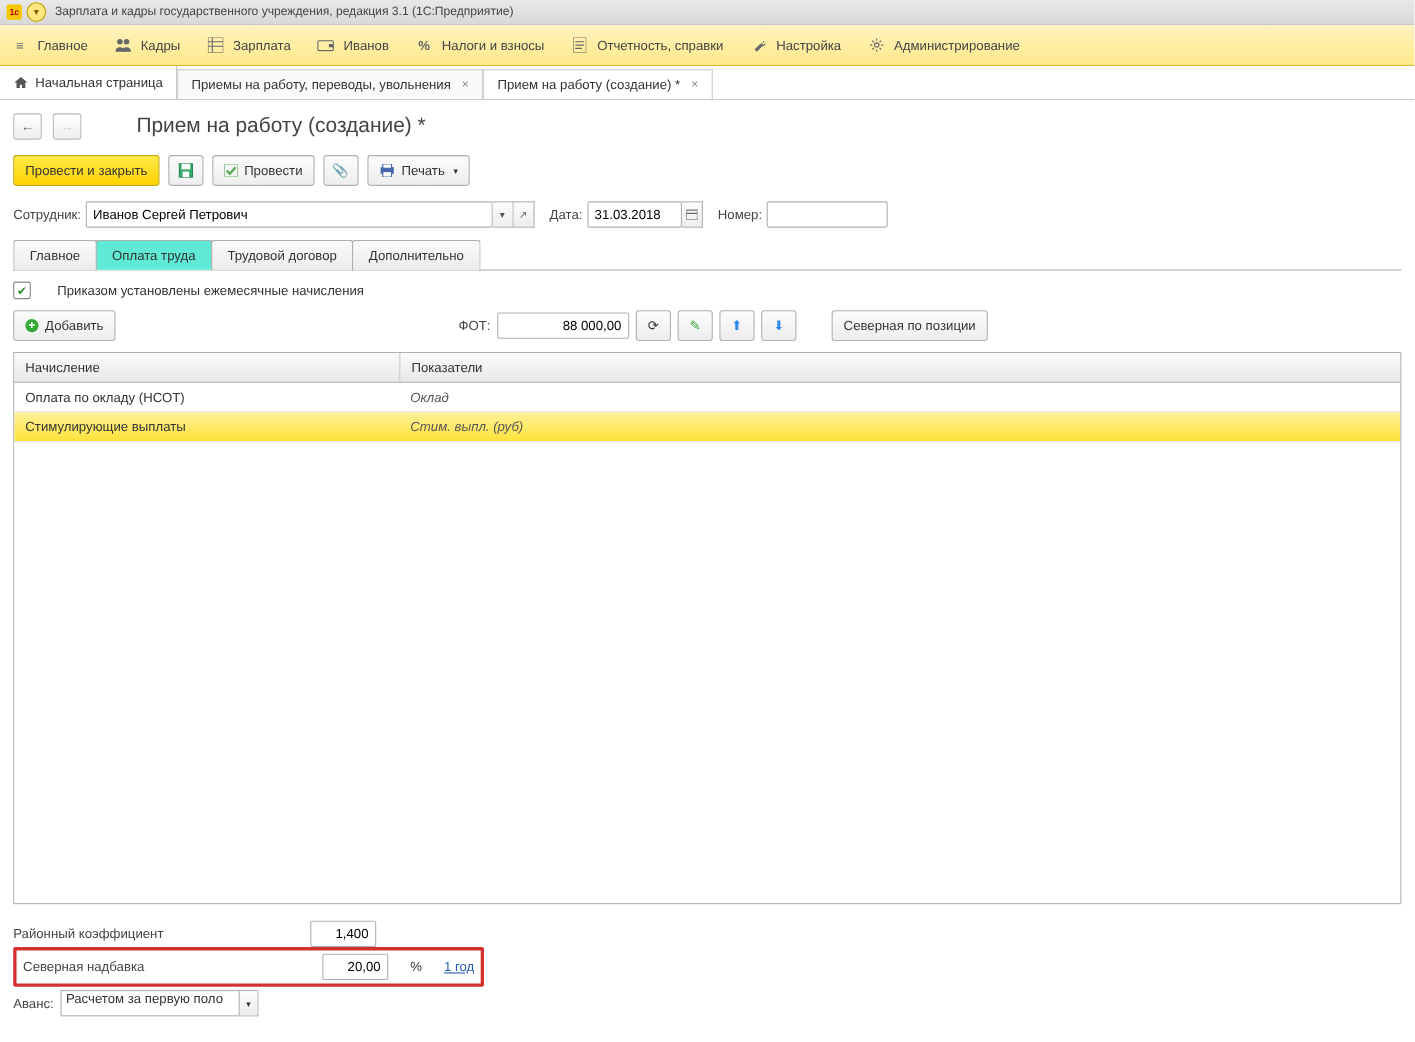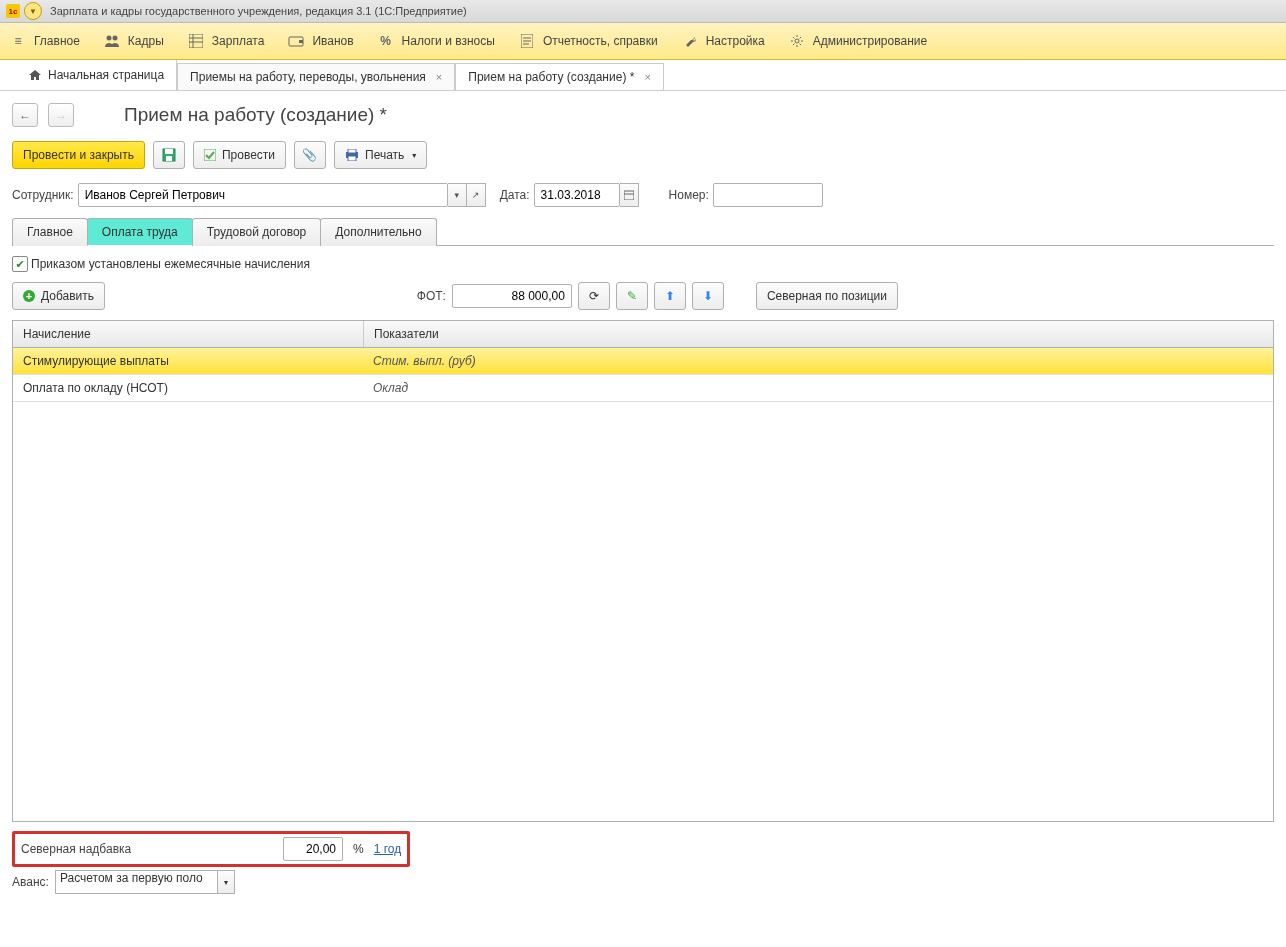--- a/index.html
+++ b/index.html
@@ -3,21 +3,21 @@
 <meta charset="utf-8">
 <style>
 html,body{margin:0;padding:0;font-family:Arial,sans-serif;font-size:12px;color:#333;background:#fff}
 body{width:1286px;height:947px;overflow:hidden}
 .titlebar{background:linear-gradient(#e8e8e8,#d8d8d8);height:22px;display:flex;align-items:center;padding:0 6px;border-bottom:1px solid #bbb;font-size:11px;color:#444}
 .tb-icon{width:14px;height:14px;background:#f5c800;border-radius:2px;margin-right:4px;display:flex;align-items:center;justify-content:center;font-size:8px;font-weight:bold;color:#b00}
 .tb-drop{width:16px;height:16px;border:1px solid #c0a000;background:#ffe680;border-radius:50%;margin-right:8px;display:flex;align-items:center;justify-content:center;font-size:8px;color:#806000}
 .mainnav{background:linear-gradient(#fff3c0,#ffe98a);border-bottom:1px solid #d4b830;height:36px;display:flex;align-items:center;padding:0 10px;gap:24px}
 .nav-item{display:flex;align-items:center;gap:8px;color:#444;cursor:pointer}
 .nav-icon{width:16px;height:16px;color:#666;display:flex;align-items:center;justify-content:center}
-.tabsbar{background:#fff;border-bottom:1px solid #ccc;height:30px;display:flex;align-items:stretch;padding-left:16px}
+.tabsbar{background:#fff;border-bottom:1px solid #ccc;height:30px;display:flex;align-items:stretch;padding-left:0}
 .tabsbar .hometab{display:flex;align-items:center;gap:6px;padding:0 12px;border-right:1px solid #ccc;cursor:pointer}
 .doctab{display:flex;align-items:center;gap:6px;padding:0 12px;border:1px solid #ccc;border-bottom:none;margin-top:3px;background:#fafafa;cursor:pointer}
 .doctab.active{background:#fff;border-top:1px solid #ccc}
 .close-x{color:#888;font-size:11px;margin-left:4px}
 .content{padding:12px 12px 0 12px}
 .header-row{display:flex;align-items:center;gap:10px;margin-bottom:14px}
 .navbtn{width:24px;height:22px;border:1px solid #bbb;background:linear-gradient(#fff,#eee);border-radius:3px;display:flex;align-items:center;justify-content:center;color:#666;cursor:pointer}
 .navbtn.disabled{color:#ccc}
 .page-title{font-size:19px;color:#444;margin-left:40px}
 .toolbar{display:flex;align-items:center;gap:8px;margin-bottom:14px}
@@ -26,40 +26,40 @@
 .btn.icon-only{padding:0;width:30px;justify-content:center}
 .form-row{display:flex;align-items:center;gap:4px;margin-bottom:10px}
 .label{color:#444}
 .input{height:22px;border:1px solid #b0b0b0;border-radius:2px;padding:0 4px;background:#fff;display:flex;align-items:center}
 .input input{border:none;outline:none;width:100%;font-size:12px;font-family:inherit}
 .input-btn{width:18px;height:22px;border:1px solid #b0b0b0;border-left:none;background:linear-gradient(#fcfcfc,#ededed);display:flex;align-items:center;justify-content:center;font-size:9px;color:#555;cursor:pointer}
 .subtabs{display:flex;border-bottom:1px solid #b0b0b0}
 .subtab{padding:6px 14px;border:1px solid #b0b0b0;border-bottom:none;margin-right:-1px;background:linear-gradient(#fafafa,#ececec);border-radius:3px 3px 0 0;cursor:pointer;position:relative;top:1px}
 .subtab.active{background:#5eead4;border-bottom:1px solid #fff}
 .tabpanel{border:1px solid #b0b0b0;border-top:none;padding:10px}
-.chk-row{display:flex;align-items:center;gap:3px;margin-bottom:10px}
+.chk-row{display:flex;align-items:center;gap:24px;margin-bottom:10px}
 .chk{width:14px;height:14px;border:1px solid #888;border-radius:2px;display:flex;align-items:center;justify-content:center;background:#fff}
 .chk.checked::after{content:"✔";font-size:11px;color:#2a8a2a}
 .action-row{display:flex;align-items:center;gap:6px;margin-bottom:10px}
 .fot-input{width:110px;text-align:right}
 .table{border:1px solid #b0b0b0;height:500px;overflow:hidden;display:flex;flex-direction:column}
 .thead{display:flex;background:linear-gradient(#fafafa,#e8e8e8);border-bottom:1px solid #b0b0b0}
 .th{padding:6px 10px;border-right:1px solid #ccc}
 .th:first-child{width:330px}
 .th:last-child{flex:1;border-right:none}
 .tr{display:flex;border-bottom:1px solid #e0e0e0}
 .td{padding:6px 10px}
 .td:first-child{width:330px}
 .td:last-child{flex:1;font-style:italic;color:#555}
 .tr.sel{background:linear-gradient(#fff29a,#ffe23a)}
 .tbody-fill{flex:1;background:#fff}
 .lower{margin-top:12px}
 .lower-row{display:flex;align-items:center;gap:10px;height:30px}
 .coef-input{width:50px;text-align:right}
-.highlight-box{border:3px solid #d43030;padding:3px 6px;display:inline-flex;align-items:center;gap:10px;border-radius:2px}
+.highlight-box{border:3px solid #d43030;padding:3px 6px;display:inline-flex;align-items:center;gap:20px;border-radius:2px}
 .link{color:#2a5db0;text-decoration:underline;cursor:pointer}
 .avans-row{display:flex;align-items:center;gap:6px;margin-top:6px}
 .select{width:170px;height:22px;border:1px solid #b0b0b0;display:flex;padding:0 4px;background:#fff;position:relative}
 .select-btn{position:absolute;right:0;top:0;width:16px;height:100%;border-left:1px solid #b0b0b0;background:linear-gradient(#fcfcfc,#ededed);display:flex;align-items:center;justify-content:center;font-size:8px}
 svg{display:block}
 </style>
 </head>
 <body>
 
 <div class="titlebar">
@@ -217,21 +217,21 @@
       <div class="input" style="width:76px">
           <input value="31.03.2018" style="">
         </div>
       <div class="input-btn">
           <svg width="10" height="10">
             <rect x="0" y="1" width="10" height="9" fill="none" stroke="#666"></rect>
             <line x1="0" y1="4" x2="10" y2="4" stroke="#666"></line>
           </svg>
         </div>
     </div>
-    <span class="label" style="margin-left:26px">Номер:</span>
+    <span class="label" style="margin-left:10px">Номер:</span>
     <div class="input" style="width:100px">
         <input value="" style="">
       </div>
   </div>
 
   <div class="subtabs">
     <div class="subtab"><span>Главное</span></div>
     <div class="subtab active"><span>Оплата труда</span></div>
     <div class="subtab"><span>Трудовой договор</span></div>
     <div class="subtab"><span>Дополнительно</span></div>
@@ -270,32 +270,38 @@
           <span>Северная по позиции</span>
         </div>
       <div style="width:370px"></div>
     </div>
 
     <div class="table">
       <div class="thead">
         <div class="th">Начисление</div>
         <div class="th">Показатели</div>
       </div>
+      <div class="tr">
+        <div class="td">Оплата по окладу (НСОТ)</div>
+        <div class="td">Оклад</div>
+      </div>
       <div class="tr sel">
         <div class="td">Стимулирующие выплаты</div>
         <div class="td">Стим. выпл. (руб)</div>
       </div>
-      <div class="tr">
-        <div class="td">Оплата по окладу (НСОТ)</div>
-        <div class="td">Оклад</div>
-      </div>
       <div class="tbody-fill"></div>
     </div>
 
     <div class="lower">
+      <div class="lower-row">
+        <span class="label" style="width:260px">Районный коэффициент</span>
+        <div class="input coef-input">
+            <input style="text-align: right;" value="1,400">
+          </div>
+      </div>
       <div class="lower-row">
         <div class="highlight-box">
           <span class="label" style="width:252px">Северная надбавка</span>
           <div class="input coef-input">
               <input style="text-align: right;" value="20,00">
             </div>
           <span>%</span>
           <span class="link">1 год</span>
         </div>
       </div>

